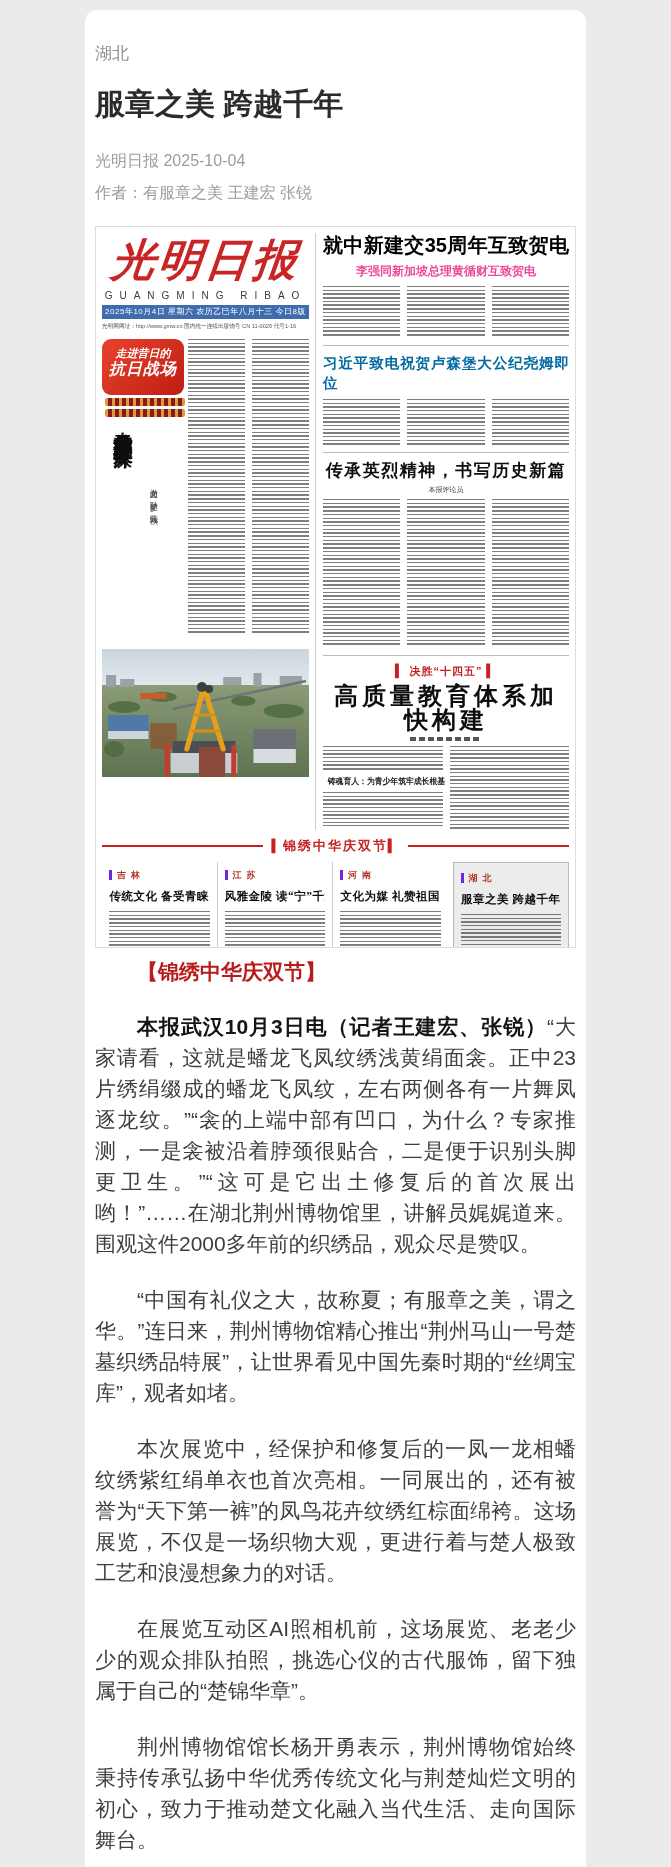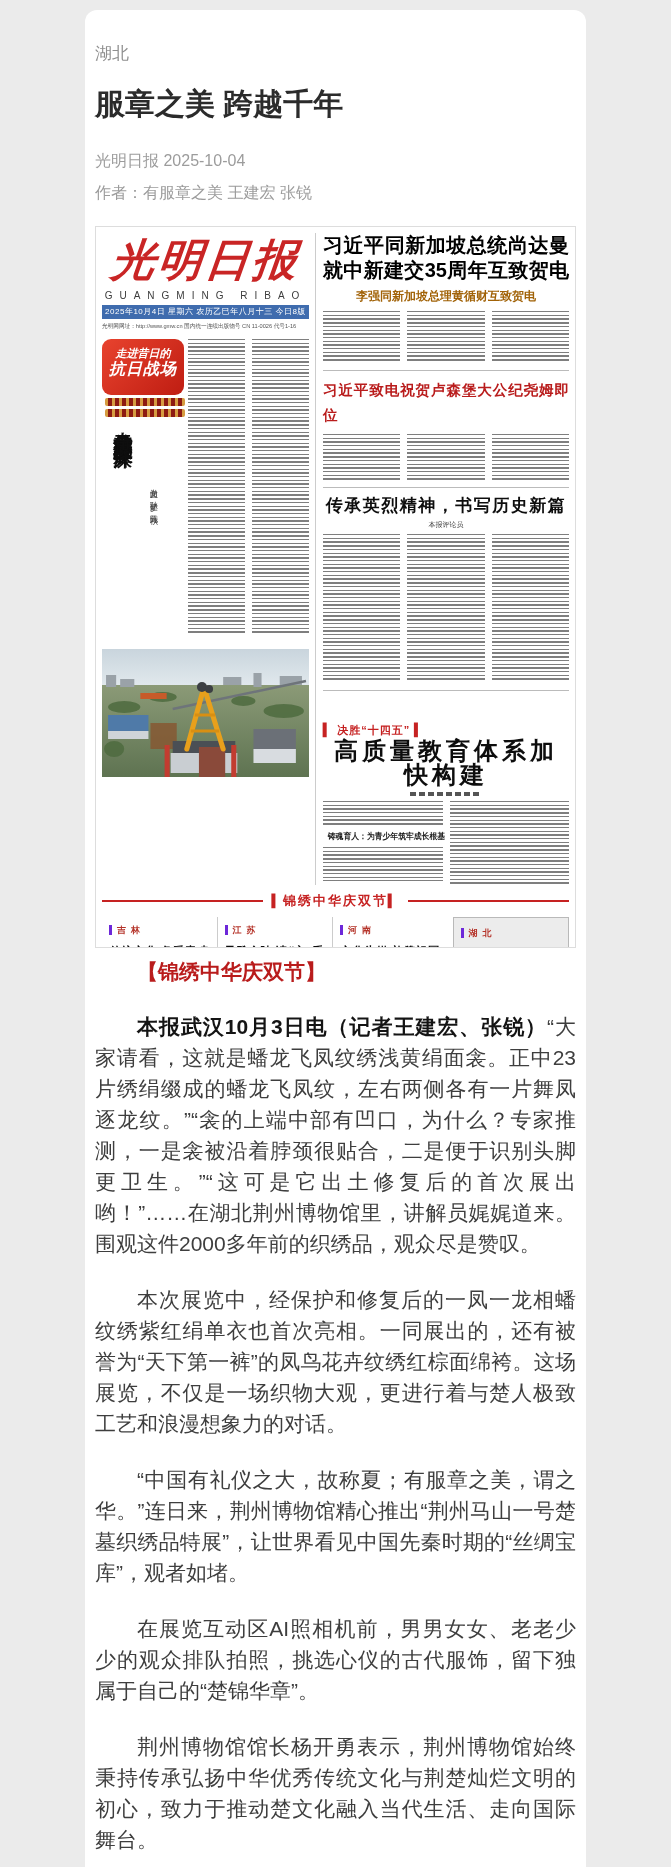--- a/index.html
+++ b/index.html
@@ -92,33 +92,33 @@
   }
   .left-body{flex:1;min-width:0;}
 
   .photo{margin-top:6px;width:100%;height:128px;display:block;}
 
   
   .s1-line{
     font-size:20px;line-height:25px;font-weight:900;color:#000;
     text-align:justify;text-align-last:justify;
   }
-  .s1-sub{margin-top:5px;font-size:12px;font-weight:700;color:#a16207;text-align:center;}
+  .s1-sub{margin-top:5px;font-size:12px;font-weight:700;color:#ec4899;text-align:center;}
   .rule{border:none;border-top:1px solid #bbbbbb;margin:7px 0;}
   .s2-head{
-    font-size:14.5px;line-height:25px;font-weight:900;color:#b91c1c;
+    font-size:14.5px;line-height:20px;font-weight:900;color:#0369a1;
     text-align:justify;text-align-last:justify;
   }
   .s3-head{
     font-family:"Liberation Serif", serif;font-size:17px;line-height:22px;
     font-weight:700;letter-spacing:1.5px;color:#0d0d0d;text-align:center;
   }
   .s3-byline{font-size:7px;color:#333;text-align:center;margin:3px 0 4px 0;}
   .s4{border-top:1px solid #bbbbbb;margin-top:8px;padding-top:6px;}
-  .s4-tag{font-size:11px;line-height:12px;font-weight:900;color:#c51f1f;text-align:left;letter-spacing:1px;margin-top:27px;}
+  .s4-tag{font-size:11px;line-height:19px;font-weight:900;color:#c51f1f;text-align:center;letter-spacing:1px;}
   .s4-head{
     font-family:"Liberation Serif", serif;font-size:24px;line-height:24px;
     font-weight:700;letter-spacing:4px;color:#0d0d0d;text-align:center;margin-top:3px;
   }
   .byline-bar{
     width:72px;height:4px;margin:5px auto 5px auto;
     background:repeating-linear-gradient(90deg,#555 0 6px,transparent 6px 9px);
   }
   .crosshead{
     font-size:8.5px;font-weight:700;color:#1d1d1d;text-align:center;
@@ -242,21 +242,20 @@
             <path d="M92 66 L112 66"></path>
               <path d="M88 82 L116 82"></path>
           </g>
           <circle cx="99" cy="38" r="5" fill="#3c3f43"></circle>
             <circle cx="106" cy="40" r="4" fill="#3c3f43"></circle>
           <rect x="38" y="44" width="26" height="6" fill="#c75b2a"></rect>
         </svg>
       </div>
 
       <div class="pright">
-        <div class="s1-line">习近平同新加坡总统尚达曼</div>
         <div class="s1-line">就中新建交35周年互致贺电</div>
         <div class="s1-sub">李强同新加坡总理黄循财互致贺电</div>
         <div class="cols3" style="margin-top:6px;">
           <div class="mcol mt h52"></div>
           <div class="mcol mt h52"></div>
           <div class="mcol mt h52"></div>
         </div>
 
         <hr class="rule">
 
@@ -320,21 +319,21 @@
         <div class="shead">服章之美 跨越千年</div>
         <div class="mt h86"></div>
       </div>
     </div>
   </div>
 
   <div class="section-tag">【锦绣中华庆双节】</div>
 
   <p class="para"><span class="lead">本报武汉10月3日电（记者王建宏、张锐）</span><span>“大家请看，这就是蟠龙飞凤纹绣浅黄绢面衾。正中23片绣绢缀成的蟠龙飞凤纹，左右两侧各有一片舞凤逐龙纹。”“衾的上端中部有凹口，为什么？专家推测，一是衾被沿着脖颈很贴合，二是便于识别头脚更卫生。”“这可是它出土修复后的首次展出哟！”……在湖北荆州博物馆里，讲解员娓娓道来。围观这件2000多年前的织绣品，观众尽是赞叹。</span></p>
 
+  <p class="para">“中国有礼仪之大，故称夏；有服章之美，谓之华。”连日来，荆州博物馆精心推出“荆州马山一号楚墓织绣品特展”，让世界看见中国先秦时期的“丝绸宝库”，观者如堵。</p>
+
   <p class="para">本次展览中，经保护和修复后的一凤一龙相蟠纹绣紫红绢单衣也首次亮相。一同展出的，还有被誉为“天下第一裤”的凤鸟花卉纹绣红棕面绵袴。这场展览，不仅是一场织物大观，更进行着与楚人极致工艺和浪漫想象力的对话。</p>
 
-  <p class="para">“中国有礼仪之大，故称夏；有服章之美，谓之华。”连日来，荆州博物馆精心推出“荆州马山一号楚墓织绣品特展”，让世界看见中国先秦时期的“丝绸宝库”，观者如堵。</p>
-
-  <p class="para">在展览互动区AI照相机前，男男女女、老老少少的观众排队拍照，挑选心仪的古代服饰，留下独属于自己的“楚锦华章”。</p>
+  <p class="para">在展览互动区AI照相机前，这场展览、老老少少的观众排队拍照，挑选心仪的古代服饰，留下独属于自己的“楚锦华章”。</p>
 
   <p class="para">荆州博物馆馆长杨开勇表示，荆州博物馆始终秉持传承弘扬中华优秀传统文化与荆楚灿烂文明的初心，致力于推动楚文化融入当代生活、走向国际舞台。</p>
 
 </div>
 
 </body></html>

